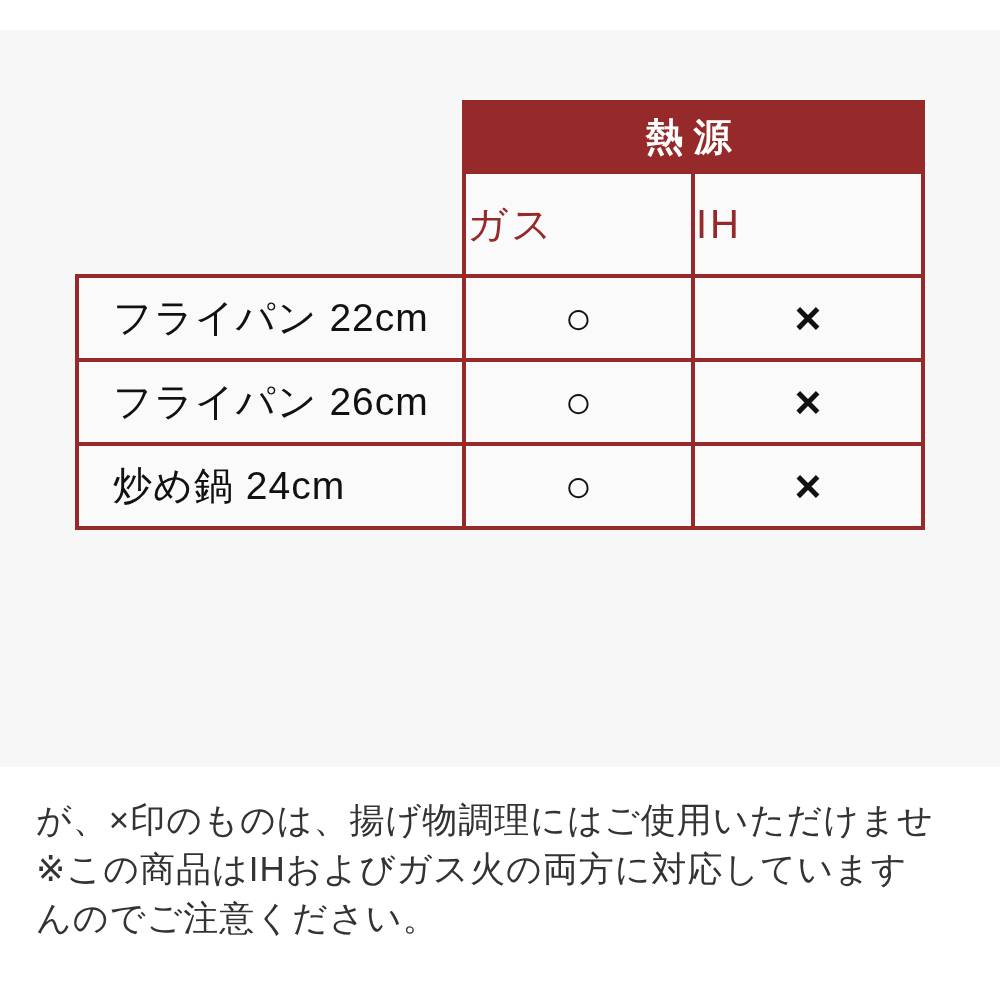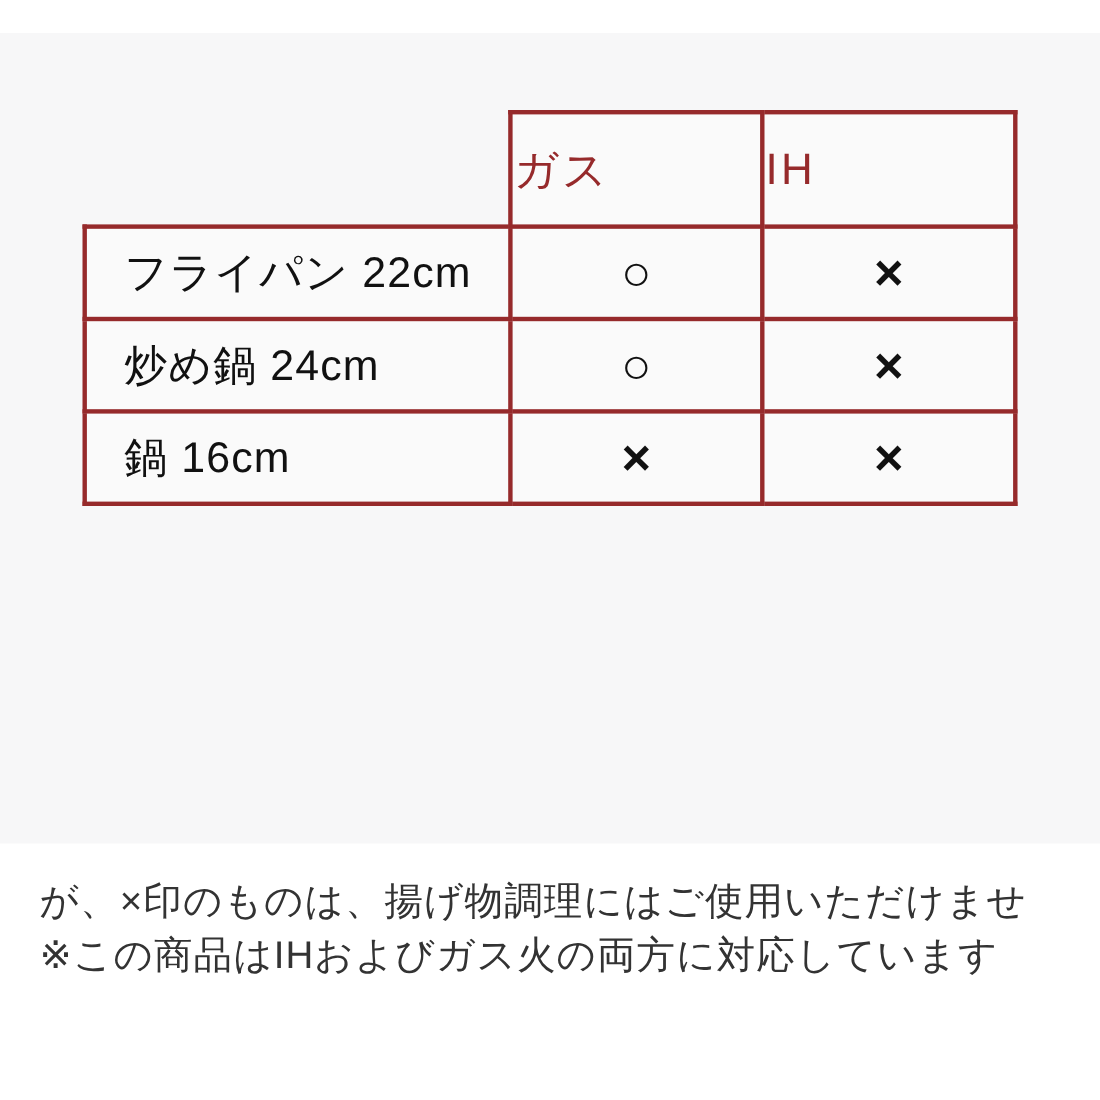--- a/index.html
+++ b/index.html
@@ -106,41 +106,46 @@
   <div class="top-band"></div>
 
   <div class="main">
     <table class="compat-table">
       <colgroup>
         <col class="c-name">
           <col class="c-gas">
           <col class="c-ih">
       </colgroup>
       <tbody>
+          <tr class="hdr-row">
+        <td class="ghost"></td>
+        <td class="hdr" colspan="2">熱源</td>
+      </tr>
       <tr class="sub-row">
         <td class="ghost"></td>
         <td class="sub">ガス</td>
         <td class="sub">IH</td>
       </tr>
       <tr class="data-row">
         <td class="name">フライパン 22cm</td>
         <td class="mark">○</td>
         <td class="mark">×</td>
       </tr>
       <tr class="data-row">
-        <td class="name">炒め鍋 24cm</td>
+        <td class="name">フライパン 26cm</td>
         <td class="mark">○</td>
         <td class="mark">×</td>
       </tr>
       <tr class="data-row">
-        <td class="name">鍋 16cm</td>
-        <td class="mark">×</td>
+        <td class="name">炒め鍋 24cm</td>
+        <td class="mark">○</td>
         <td class="mark">×</td>
       </tr>
     </tbody>
       </table>
   </div>
 
   <div class="note">
     <p>が、×印のものは、揚げ物調理にはご使用いただけませ</p>
     <p>※この商品はIHおよびガス火の両方に対応しています</p>
+    <p>んのでご注意ください。</p>
   </div>
 </div>
 
 </body></html>

